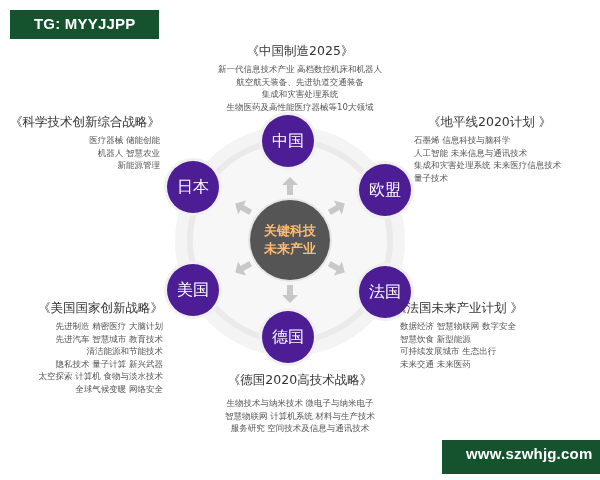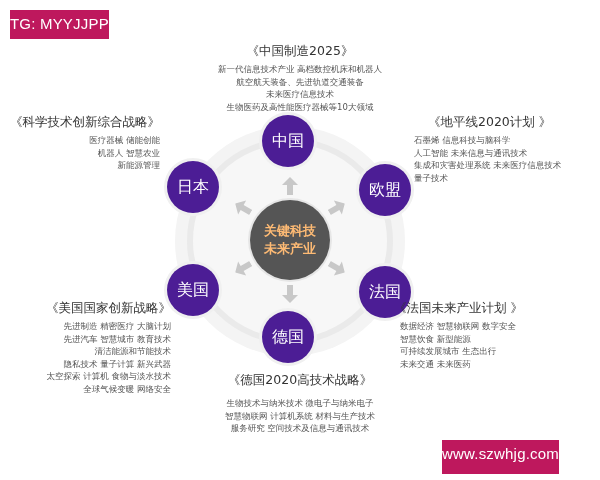--- a/index.html
+++ b/index.html
@@ -1,22 +1,22 @@
 <!DOCTYPE html>
 <html><head>
 <meta charset="utf-8">
 <style>
   * { margin: 0; padding: 0; box-sizing: border-box; }
   html, body { width: 600px; height: 480px; background: #ffffff; overflow: hidden; }
   body { position: relative; font-family: "DejaVu Sans", "Liberation Sans", sans-serif; color: #333; }
 
   .watermark {
-    position: absolute; background: #be185d; color: #ffffff;
+    position: absolute; background: #14532d; color: #ffffff;
     font-family: "Liberation Sans", "DejaVu Sans", sans-serif;
-    font-size: 15px; line-height: 28px; padding: 0 0; letter-spacing: 0.2px;
+    font-size: 15px; line-height: 28px; padding: 0 24px; letter-spacing: 0.2px; font-weight: bold;
   }
   #wm-tl { left: 10px; top: 10px; height: 29px; }
   #wm-br { left: 442px; top: 440px; height: 34px; }
 
   .ring-outer {
     position: absolute; left: 175px; top: 126px; width: 230px; height: 230px;
     border-radius: 50%; background: #f4f4f4;
   }
   .ring-band {
     position: absolute; left: 187px; top: 138px; width: 206px; height: 206px;
@@ -93,40 +93,40 @@
 <div class="node" style="left:167px;top:161px;">日本</div>
 <div class="node" style="left:359px;top:164px;">欧盟</div>
 <div class="node" style="left:167px;top:264px;">美国</div>
 <div class="node" style="left:359px;top:266px;">法国</div>
 <div class="node" style="left:262px;top:311px;">德国</div>
 
 <div class="block center" style="left:190px;top:42px;width:220px;">
   <div class="title">《中国制造2025》</div>
   <div>新一代信息技术产业  高档数控机床和机器人</div>
   <div>航空航天装备、先进轨道交通装备</div>
-  <div>未来医疗信息技术</div>
+  <div>集成和灾害处理系统</div>
   <div>生物医药及高性能医疗器械等10大领域</div>
 </div>
 
 <div class="block right" style="left:14px;top:113px;width:146px;">
   <div class="title" style="margin-left:-8px">《科学技术创新综合战略》</div>
   <div>医疗器械 储能创能</div>
   <div>机器人 智慧农业</div>
   <div>新能源管理</div>
 </div>
 
 <div class="block left" style="left:414px;top:113px;width:180px;">
   <div class="title" style="margin-left:14px">《地平线2020计划 》</div>
   <div>石墨烯  信息科技与脑科学</div>
   <div>人工智能  未来信息与通讯技术</div>
   <div>集成和灾害处理系统  未来医疗信息技术</div>
   <div>量子技术</div>
 </div>
 
-<div class="block right" style="left:32px;top:299px;width:139px;">
+<div class="block right" style="left:24px;top:299px;width:139px;">
   <div class="title">《美国国家创新战略》</div>
   <div>先进制造 精密医疗 大脑计划</div>
   <div>先进汽车 智慧城市 教育技术</div>
   <div>清洁能源和节能技术</div>
   <div>隐私技术 量子计算 新兴武器</div>
   <div>太空探索 计算机 食物与淡水技术</div>
   <div>全球气候变暖 网络安全</div>
 </div>
 
 <div class="block left" style="left:400px;top:299px;width:180px;">

